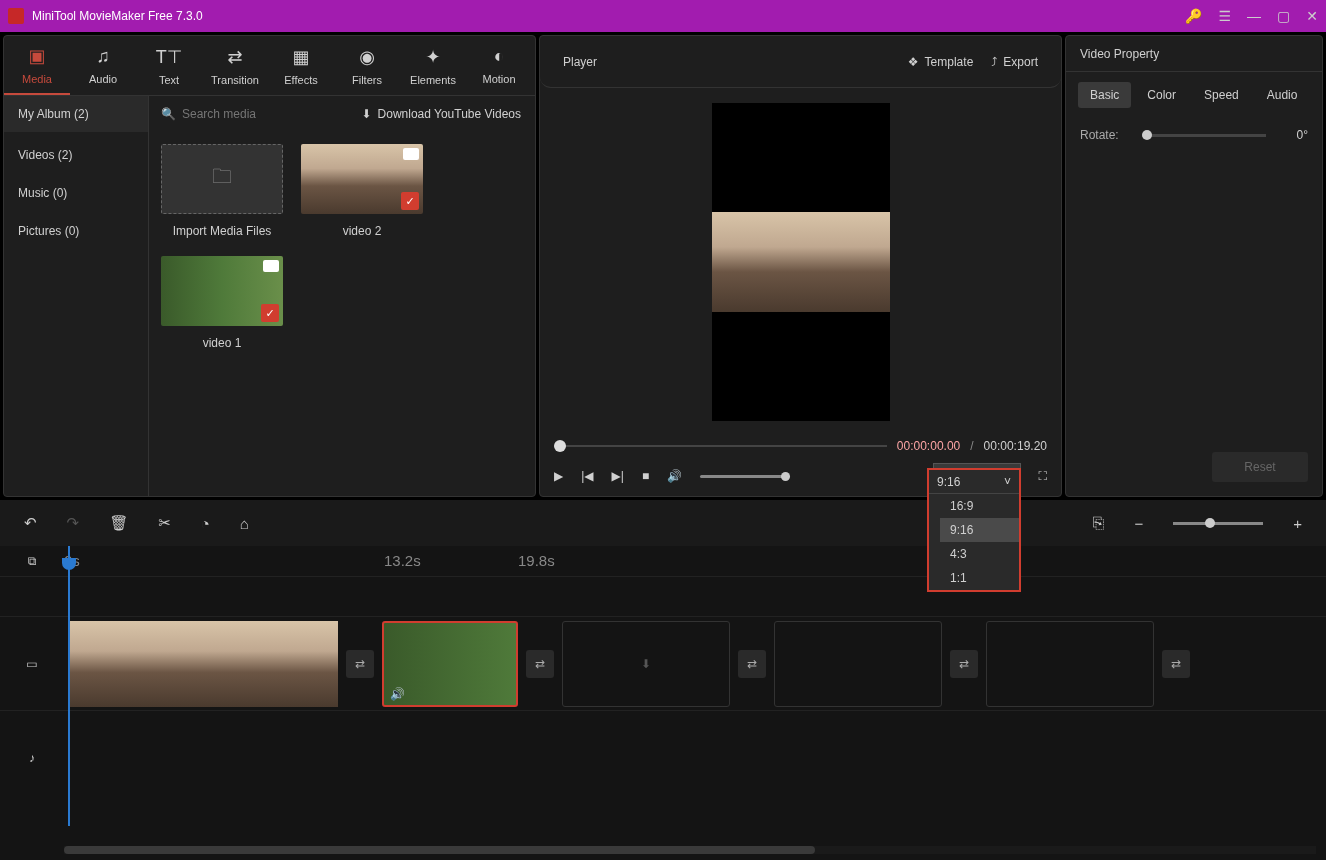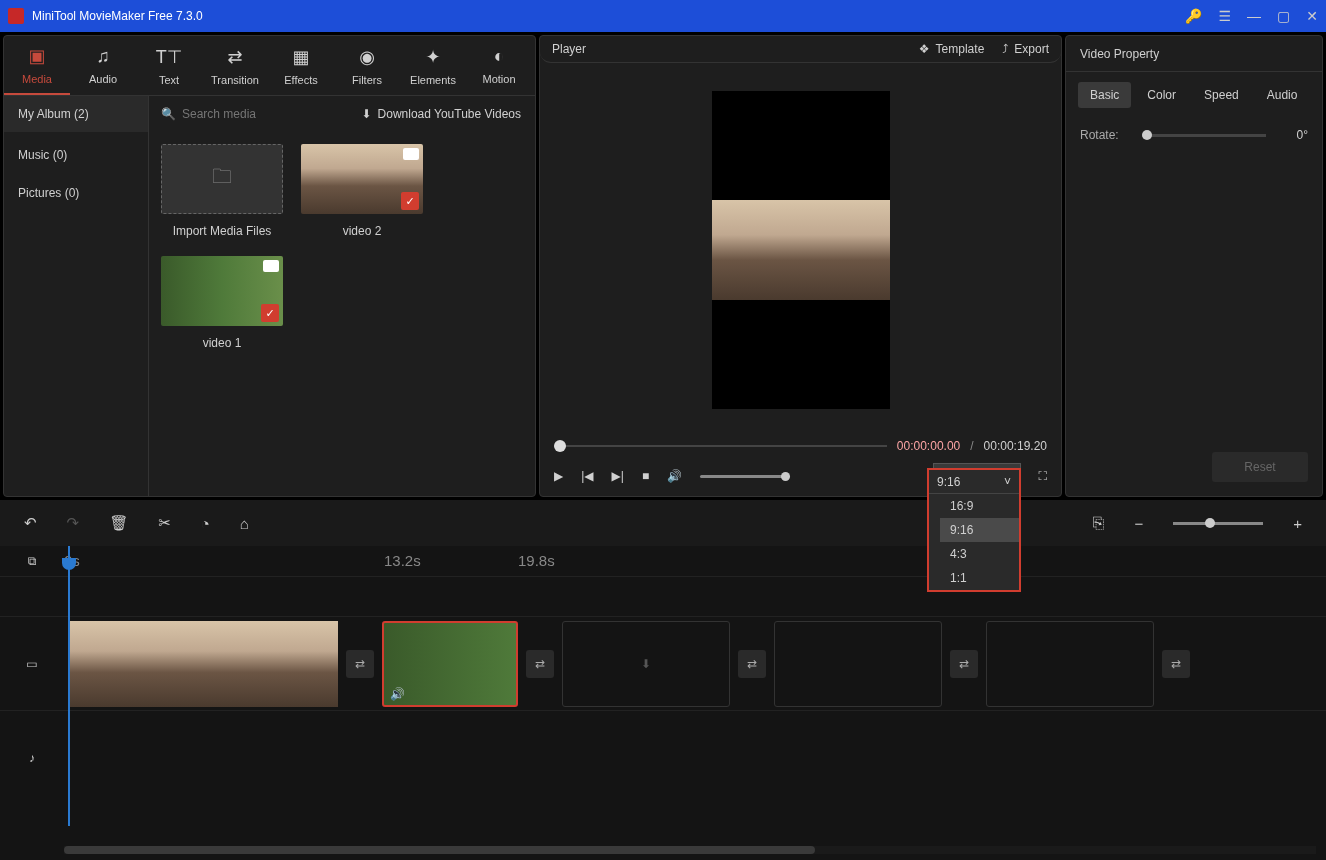--- a/index.html
+++ b/index.html
@@ -1,19 +1,19 @@
 <!DOCTYPE html>
 <html><head>
 <meta charset="utf-8">
 <style>
 * { margin: 0; padding: 0; box-sizing: border-box; font-family: "Segoe UI", Arial, sans-serif; }
 body { background: #000; width: 1326px; height: 860px; overflow: hidden; color: #d0d0d0; font-size: 12px; }
 
 
-.titlebar { height: 32px; background: #1d4ed8; display: flex; align-items: center; padding: 0 8px; }
+.titlebar { height: 32px; background: #a21caf; display: flex; align-items: center; padding: 0 8px; }
 .titlebar .app-icon { width: 16px; height: 16px; background: #c62828; border-radius: 2px; margin-right: 8px; }
 .titlebar .title { color: #fff; font-size: 12px; flex: 1; }
 .titlebar .win-btns { display: flex; align-items: center; gap: 16px; }
 .titlebar .win-btns .key-icon { color: #f0b800; }
 .titlebar .win-btns span { color: #ccc; cursor: pointer; font-size: 14px; }
 
 
 .main { display: flex; height: 468px; }
 .left-panel { width: 533px; background: #1e1e1e; border: 1px solid #333; border-radius: 4px; margin: 3px; display: flex; flex-direction: column; }
 .center-panel { width: 523px; background: #1e1e1e; border: 1px solid #333; border-radius: 4px; margin: 3px 3px 3px 0; display: flex; flex-direction: column; position: relative; }
@@ -40,21 +40,21 @@
 .media-grid { flex: 1; padding: 12px; display: flex; gap: 18px; flex-wrap: wrap; align-content: flex-start; }
 .media-item { width: 122px; display: flex; flex-direction: column; align-items: center; gap: 10px; }
 .media-thumb { width: 122px; height: 70px; background: #333; border-radius: 2px; position: relative; }
 .import-thumb { border: 1px dashed #666; display: flex; align-items: center; justify-content: center; font-size: 20px; color: #888; }
 .thumb-vid-icon { position: absolute; top: 4px; right: 4px; width: 16px; height: 12px; background: #fff; border-radius: 2px; }
 .thumb-check { position: absolute; bottom: 4px; right: 4px; width: 18px; height: 18px; background: #d13d2f; border-radius: 2px; display: flex; align-items: center; justify-content: center; color: #fff; font-size: 11px; }
 .pier-bg { background: linear-gradient(180deg,#d8c4a8 0%,#c0a890 35%,#6b5544 60%,#4a3a2e 100%); }
 .forest-bg { background: linear-gradient(90deg,#3a5a2a,#4f7a3a,#6a8f4a); }
 
 
-.player-header { height: 27px; display: flex; align-items: center; padding: 0 12px; border-bottom: 1px solid #333; border-radius: 11px; }
+.player-header { height: 52px; display: flex; align-items: center; padding: 0 23px; border-bottom: 1px solid #333; border-radius: 11px; }
 .player-header .ph-title { flex: 1; }
 .ph-btn { display: flex; align-items: center; gap: 6px; margin-left: 18px; cursor: pointer; }
 .preview-area { flex: 1; display: flex; align-items: center; justify-content: center; padding: 12px; }
 .preview-canvas { width: 178px; height: 318px; background: #000; display: flex; align-items: center; justify-content: center; }
 .preview-img { width: 178px; height: 100px; }
 
 .scrubber { height: 20px; display: flex; align-items: center; padding: 0 14px; gap: 10px; }
 .scrubber-track { flex: 1; height: 2px; background: #444; position: relative; }
 .scrubber-dot { position: absolute; left: 0; top: -5px; width: 12px; height: 12px; background: #ddd; border-radius: 50%; }
 .time-current { color: #fca5a5; }
@@ -170,20 +170,21 @@
         <span>🔍</span>
         <input placeholder="Search media" style="">
       </div>
       <div class="download-yt">
         <span>⬇</span>
         <span>Download YouTube Videos</span>
       </div>
     </div>
     <div class="left-body">
       <div class="sidebar">
+        <div class="sidebar-item">Videos (2)</div>
         <div class="sidebar-item">Music (0)</div>
         <div class="sidebar-item">Pictures (0)</div>
       </div>
       <div class="media-grid">
         <div class="media-item">
           <div class="media-thumb import-thumb">
               <span>🗀</span>
             </div>
           <span>Import Media Files</span>
         </div>

